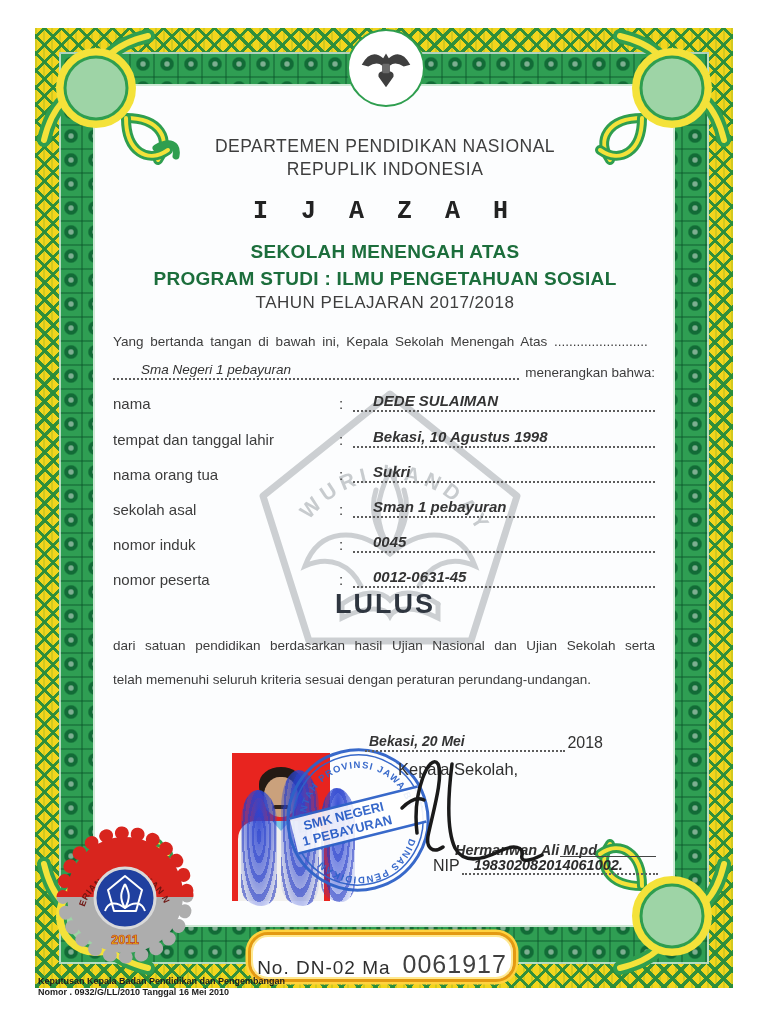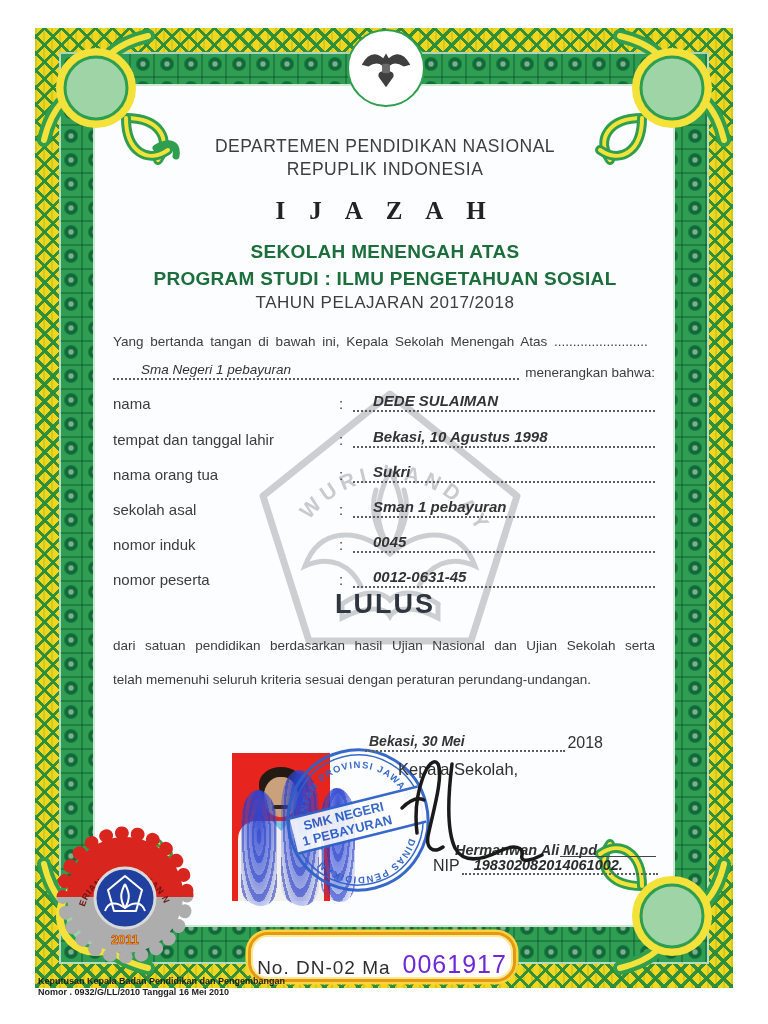--- a/index.html
+++ b/index.html
@@ -33,21 +33,21 @@
 
   .emblem-circle{position:absolute;left:347px;top:29px;width:74px;height:74px;border-radius:50%;
     background:#ffffff;border:2px solid #2f9e4f;z-index:4;display:flex;align-items:center;justify-content:center;}
 
   
   .watermark{position:absolute;left:245px;top:378px;width:290px;height:280px;z-index:1;opacity:.9;}
 
   
   .ctext{position:absolute;left:97px;width:576px;text-align:center;z-index:2;}
   .dept{font-size:17.5px;letter-spacing:.5px;color:#3e3e3e;}
-  .title-serif{font-family:Liberation Serif, serif;font-weight:bold;font-size:25px;letter-spacing:9px;color:#222;}
+  .title-serif{font-family:Liberation Mono, monospace;font-weight:bold;font-size:25px;letter-spacing:9px;color:#222;}
   .green-head{font-weight:bold;font-size:19px;color:#1c6e3c;letter-spacing:.3px;}
   .tahun{font-size:17px;color:#3e3e3e;letter-spacing:.5px;}
 
   .para{position:absolute;left:113px;width:542px;font-size:13.5px;color:#3c3c3c;z-index:2;}
   .stmt1{text-align:justify;text-align-last:justify;}
 
   .school-line{position:absolute;left:113px;width:542px;top:362px;display:flex;align-items:flex-end;font-size:13.5px;z-index:2;}
   .dotfill{flex:1;border-bottom:2px dotted #5d5d5d;padding-bottom:1px;}
   .val{font-style:italic;font-weight:600;color:#333;}
   .suffix{padding-left:6px;white-space:nowrap;color:#3c3c3c;}
@@ -86,21 +86,21 @@
     border-radius:46% 54% 42% 58% / 28% 28% 16% 16%;}
   .stamp{position:absolute;left:283px;top:745px;width:150px;height:150px;z-index:5;transform:rotate(-14deg);opacity:.95;}
   .signature{position:absolute;left:372px;top:736px;width:200px;height:130px;z-index:7;}
 
   
   .rosette{position:absolute;left:50px;top:820px;width:150px;height:150px;z-index:7;}
   .plate{position:absolute;left:248px;top:932px;width:262px;height:44px;z-index:8;background:#fff;
     border:3px solid #e39a12;border-radius:20px;box-shadow:0 0 0 2.5px #ffd23e, inset 0 0 0 2px #ffe98f;
     display:flex;align-items:flex-end;justify-content:center;}
   .plate .pfx{font-size:19px;color:#2e2e2e;letter-spacing:1px;}
-  .plate .num{font-size:25px;color:#6d28d9;margin-left:12px;letter-spacing:1px;}
+  .plate .num{font-size:25px;color:#404040;margin-left:12px;letter-spacing:1px;}
   .footnote{position:absolute;left:38px;top:976px;width:330px;z-index:9;font-size:9px;font-weight:bold;
     color:#1d1d1d;line-height:11px;}
 </style>
 </head>
 <body>
 
 <div id="page">
 
   <div class="frame-outer">
     <div class="frame-green"></div>
@@ -276,21 +276,21 @@
   <svg class="signature" viewBox="0 0 200 130">
     <g fill="none" stroke="#1a1a1a" stroke-width="3.5" stroke-linecap="round">
       <path d="M30,72 C38,64 46,61 52,64"></path>
       <path d="M45,97 C40,55 58,16 66,28 C72,40 60,80 56,100 C54,112 61,118 71,111"></path>
       <path d="M80,28 C76,60 75,95 83,112 C91,127 108,125 128,115 C142,108 152,111 150,119 C148,127 158,125 170,119"></path>
     </g>
   </svg>
 
   <div class="sig-zone">
     <div class="date-row">
-      <span class="dotfill"><span class="val" style="padding-left:4px">Bekasi, 30 Mei</span></span>
+      <span class="dotfill"><span class="val" style="padding-left:4px">Bekasi, 20 Mei</span></span>
       <span class="year">2018</span>
     </div>
     <div class="kepala">Kepala Sekolah,</div>
     <div class="name-rule"></div>
     <div class="name-line val">Hermanwan Ali M.pd</div>
     <div class="nip-row">
       <span class="nip-label">NIP</span>
       <span class="nip-line"><span class="nip-val">198302082014061002.</span></span>
     </div>
   </div>

